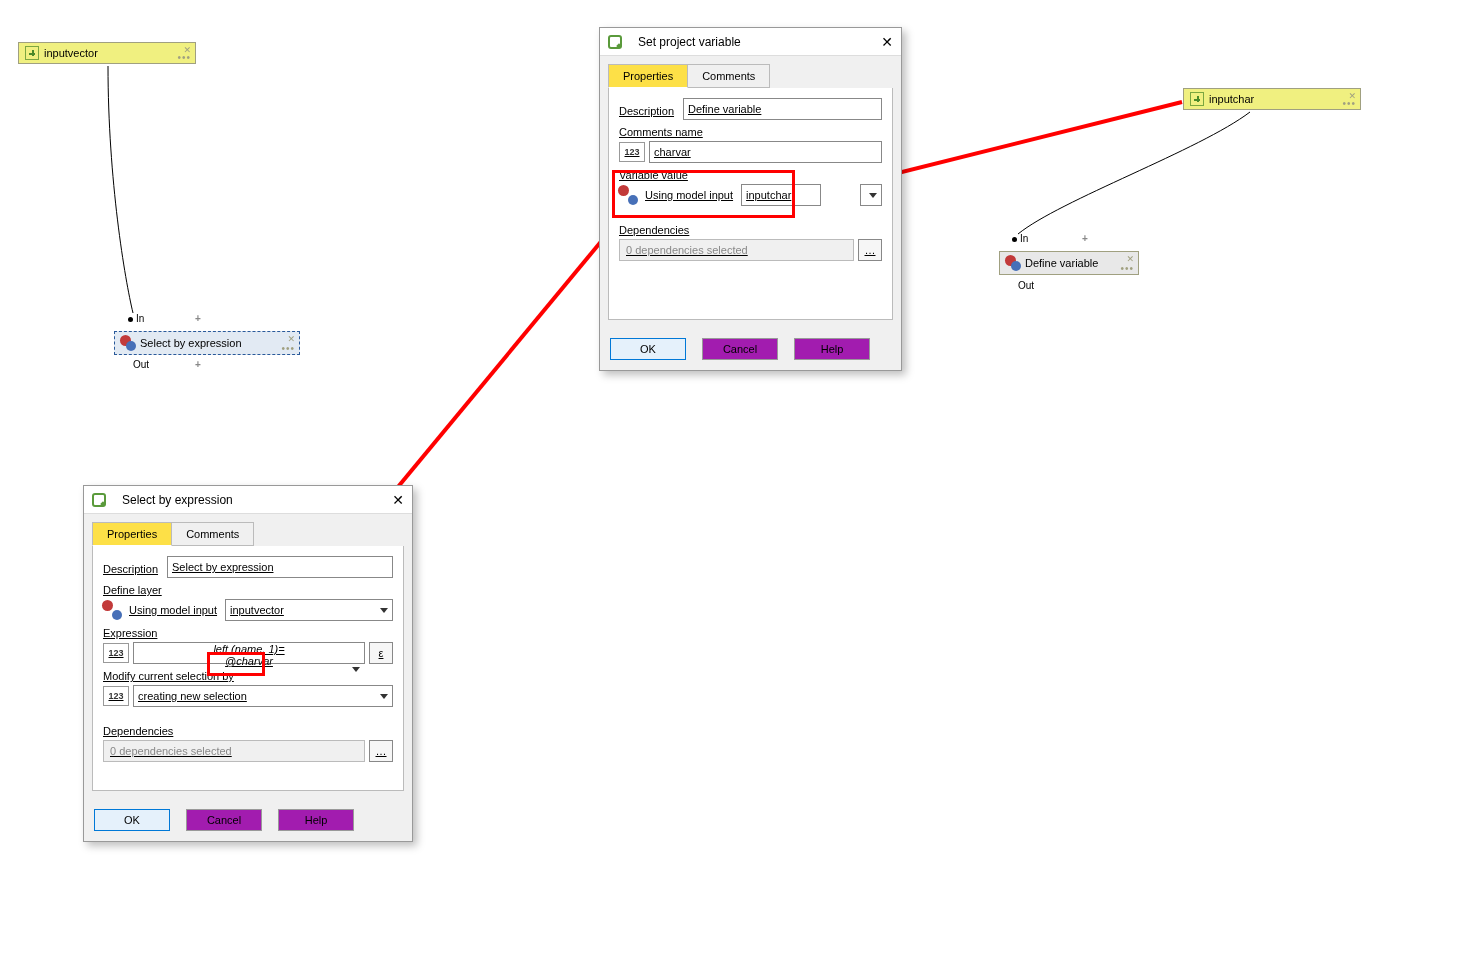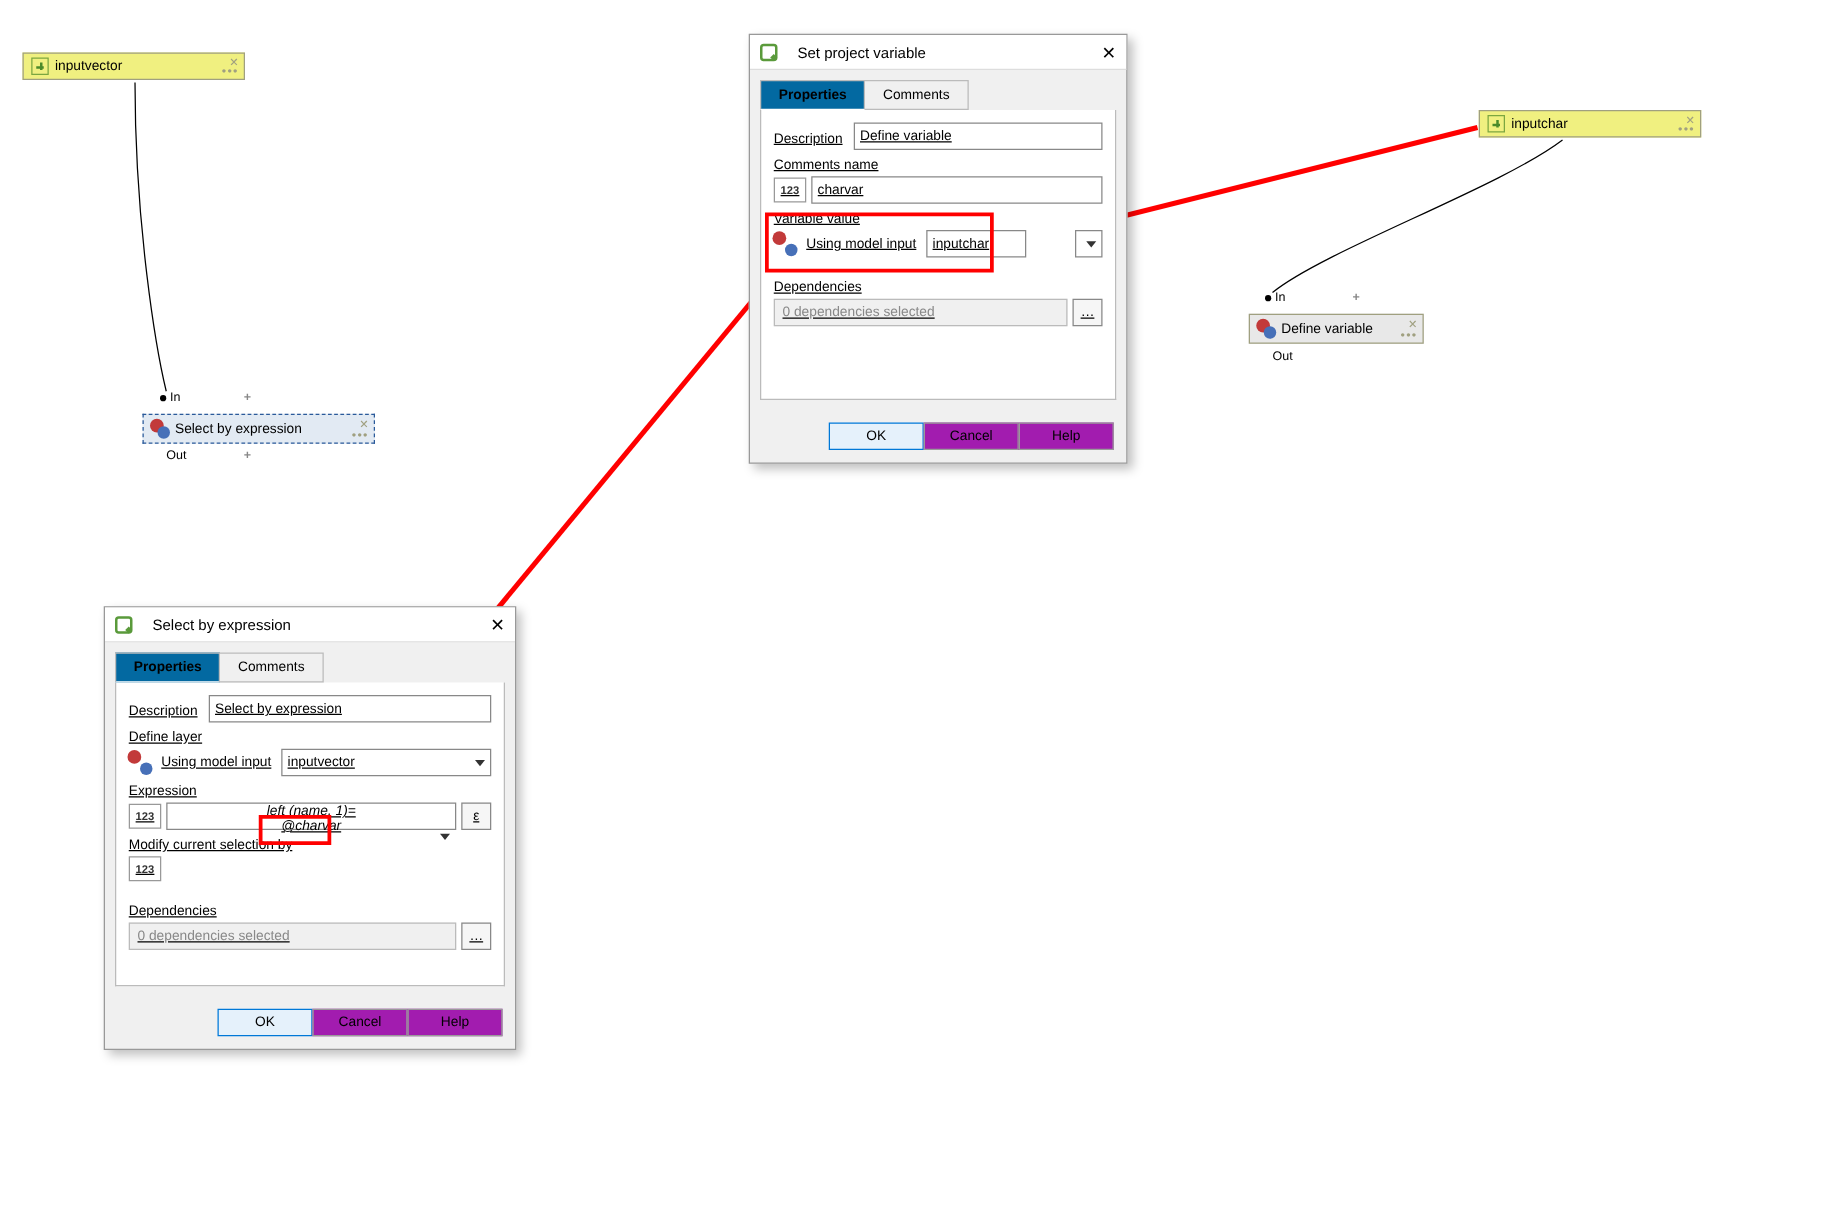--- a/index.html
+++ b/index.html
@@ -32,30 +32,30 @@
   .num-icon { display:inline-flex; align-items:center; justify-content:center; width:26px; height:20px; border:1px solid #999; background:#fff; font-weight:bold; font-size:9px; color:#333; }
 
   
   .dialog { position:absolute; background:#f0f0f0; border:1px solid #999; box-shadow:4px 4px 8px rgba(0,0,0,0.25); }
   .titlebar { height:28px; display:flex; align-items:center; padding:0 8px; gap:16px; background:#fff; border-bottom:1px solid #ddd; font-size:12px; }
   .titlebar .q { width:14px; height:14px; border-radius:3px; border:2px solid #5a9a3b; position:relative; }
   .titlebar .q::after { content:""; position:absolute; width:4px; height:4px; background:#5a9a3b; right:-1px; bottom:-1px; transform:rotate(45deg); }
   .titlebar .x { margin-left:auto; font-size:14px; font-weight:normal; color:#000; cursor:default; }
   .tabs { display:flex; padding:8px 8px 0 8px; }
   .tab { padding:5px 14px; border:1px solid #bbb; background:#f0f0f0; font-size:11px; margin-right:-1px; }
-  .tab.active { background:#0369a1; border-bottom-color:#fff; position:relative; z-index:1;font-weight:bold; }
+  .tab.active { background:#fde047; border-bottom-color:#fff; position:relative; z-index:1; }
   .tab-body { background:#fff; margin:0 8px 8px 8px; padding:10px; border:1px solid #bbb; border-top:none;text-decoration:underline; }
   .lbl { font-size:11px; color:#000; margin:6px 0 3px 0; }
   .row { display:flex; align-items:center; gap:4px; }
   input[type=text] { height:22px; border:1px solid #888; padding:0 4px; font-size:11px; background:#fff; flex:1; }
   .readonly { background:#f0f0f0; border:1px solid #bbb; color:#888; padding:3px 6px; flex:1; height:22px; display:flex; align-items:center; }
   .combo { height:22px; border:1px solid #888; background:#fff; padding:0 4px; display:flex; align-items:center; position:relative; flex:1; }
   .combo .tri { margin-left:auto; width:0; height:0; border-left:4px solid transparent; border-right:4px solid transparent; border-top:5px solid #333; }
   .smallbtn { width:24px; height:22px; border:1px solid #888; background:#f6f6f6; display:flex; align-items:center; justify-content:center; }
-  .btns { display:flex; gap:0; justify-content:flex-end; padding:10px; }
+  .btns { display:flex; gap:16px; justify-content:flex-start; padding:10px; }
   .btn { width:76px; height:22px; border:1px solid #0078d7; background:#e5f1fb; font-size:11px; display:flex; align-items:center; justify-content:center; }
   .btn.sec { border-color:#999; background:#a21caf; }
 
   
   .redbox { position:absolute; border:3px solid #f00; pointer-events:none; }
 
   
   svg.arrows { position:absolute; left:0; top:0; pointer-events:none; }
 
   .italic { font-style: italic; }
@@ -206,20 +206,24 @@
           <span>@charvar</span>
         <span class="tri"></span>
       </div>
       <div class="smallbtn">
           <span>ε</span>
         </div>
     </div>
     <div class="lbl">Modify current selection by</div>
     <div class="row">
       <span class="num-icon">123</span>
+      <div class="combo">
+        <span>creating new selection</span>
+        <span class="tri"></span>
+      </div>
     </div>
     <div class="lbl" style="margin-top:18px;">Dependencies</div>
     <div class="row">
       <div class="readonly">0 dependencies selected</div>
       <div class="smallbtn">…</div>
     </div>
     <div style="height:18px;"></div>
   </div>
   <div class="btns">
     <div class="btn">OK</div>

